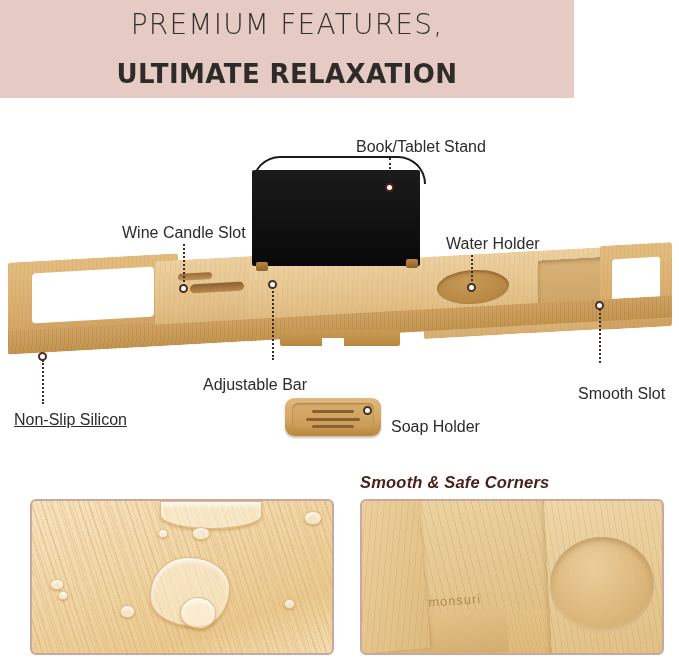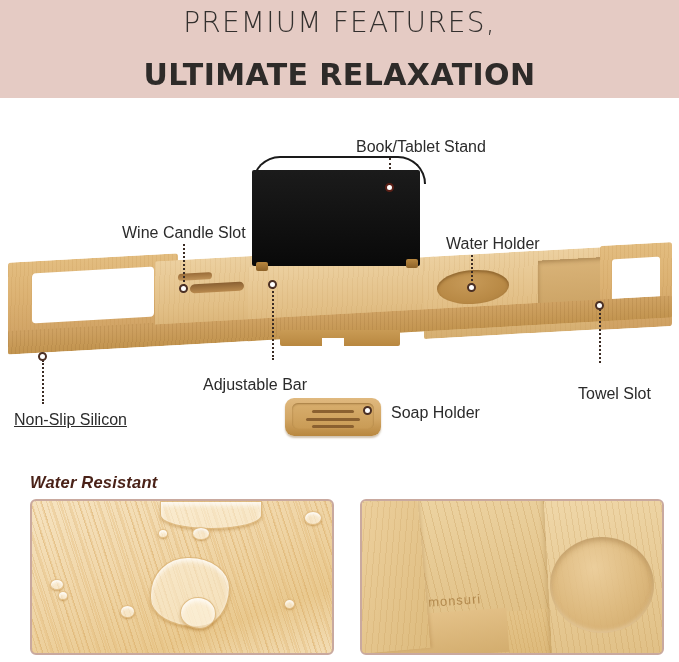--- a/index.html
+++ b/index.html
@@ -3,31 +3,31 @@
 <meta charset="utf-8">
 <style>
   html,body{margin:0;padding:0;}
   body{
     width:679px;height:662px;background:#ffffff;
     font-family:"Liberation Sans",sans-serif;
     overflow:hidden;position:relative;
   }
   
   .header{
-    position:absolute;left:0;top:0;width:679px;height:98px;
+    position:absolute;left:0;top:0;width:574px;height:98px;
     background:#e5cbc4;
     display:flex;flex-direction:column;align-items:center;justify-content:center;
   }
   .header .line1{
     font-size:28px;letter-spacing:1.2px;color:#33302e;
     font-weight:300;line-height:1.12;
     font-family:"DejaVu Sans","Liberation Sans",sans-serif;
   }
   .header .line2{
-    font-size:30px;letter-spacing:0.4px;color:#2e2b29;
+    font-size:26px;letter-spacing:0.4px;color:#2e2b29;
     font-weight:bold;line-height:1.12;margin-top:20px;
     font-family:"DejaVu Sans","Liberation Sans",sans-serif;
   }
   
   .diagram{position:absolute;left:0;top:98px;width:679px;height:365px;background:#fff;}
   .lbl{
     position:absolute;color:#2b2b2b;font-size:16px;white-space:nowrap;
     font-family:"Liberation Sans",sans-serif;
   }
   
@@ -223,46 +223,46 @@
 
   <div class="leader" style="left:272px;top:186px;height:76px;"></div>
   <div class="dot" style="left:268px;top:182px;"></div>
   <div class="lbl" style="left:203px;top:278px;">Adjustable Bar</div>
 
   <div class="dot" style="left:38px;top:254px;"></div>
   <div class="leader" style="left:42px;top:262px;height:44px;"></div>
   <div class="lbl" style="left:14px;top:313px;text-decoration:underline;">Non-Slip Silicon</div>
 
   <div class="dot" style="left:363px;top:308px;"></div>
-  <div class="lbl" style="left:391px;top:306px;">Soap Holder</div>
+  <div class="lbl" style="left:391px;top:320px;">Soap Holder</div>
 
   <div class="dot" style="left:595px;top:203px;"></div>
   <div class="leader" style="left:599px;top:211px;height:54px;"></div>
-  <div class="lbl" style="left:578px;top:287px;">Towel Slot</div>
+  <div class="lbl" style="left:578px;top:287px;">Smooth Slot</div>
 </div>
 
 <div class="panels">
 
   <div class="panel left">
-    <h3>Water Resistant</h3>
     <div class="photo photo-water">
       <div class="puddle" style="left:118px;top:56px;width:78px;height:68px;border-radius:48% 52% 40% 60% / 55% 45% 58% 42%;"></div>
       <div class="puddle" style="left:148px;top:96px;width:34px;height:30px;border-radius:50% 50% 45% 55% / 50% 52% 48% 50%;"></div>
       <div class="puddle" style="left:128px;top:0px;width:100px;height:26px;border-radius:0 0 50% 50%;"></div>
       <div class="drop" style="left:160px;top:26px;width:16px;height:11px;"></div>
       <div class="drop" style="left:126px;top:28px;width:8px;height:7px;"></div>
       <div class="drop" style="left:88px;top:104px;width:13px;height:11px;"></div>
       <div class="drop" style="left:18px;top:78px;width:12px;height:9px;"></div>
       <div class="drop" style="left:26px;top:90px;width:8px;height:7px;"></div>
       <div class="drop" style="left:252px;top:98px;width:9px;height:8px;"></div>
       <div class="drop" style="left:272px;top:10px;width:16px;height:12px;"></div>
     </div>
   </div>
 
   <div class="panel right">
+    <h3>Smooth &amp; Safe Corners</h3>
     <div class="photo photo-corners">
       <div class="plank" style="left:-10px;top:-6px;width:206px;height:120px;
            background:repeating-linear-gradient(80deg, rgba(176,126,54,.20) 0 1px, rgba(255,255,255,0) 1px 7px),
                       linear-gradient(170deg,#eed5a4,#e0c086);
            transform:rotate(-4deg);"></div>
       <div class="plank" style="left:186px;top:-12px;width:140px;height:176px;
            background:repeating-linear-gradient(84deg, rgba(176,126,54,.16) 0 1px, rgba(255,255,255,0) 1px 6px),
                       linear-gradient(170deg,#f0d8aa,#dfbe83);
            transform:rotate(-3deg);box-shadow:-2px 0 4px rgba(140,95,35,.25);"></div>
       <div class="recess" style="left:188px;top:36px;width:104px;height:96px;"></div>

